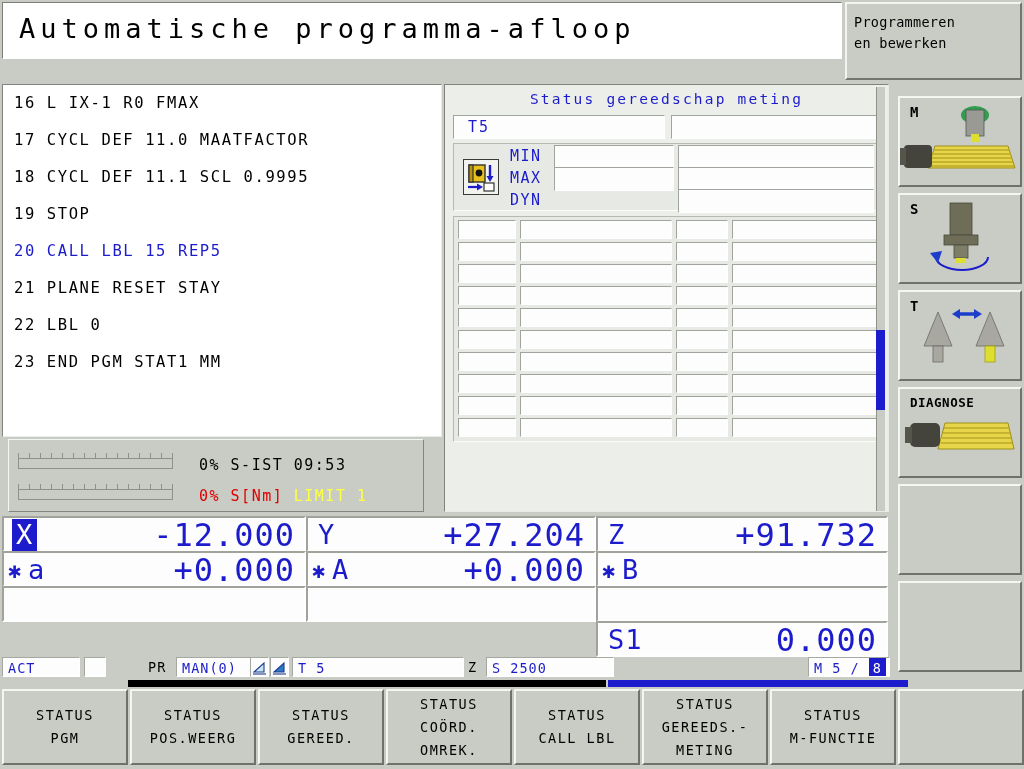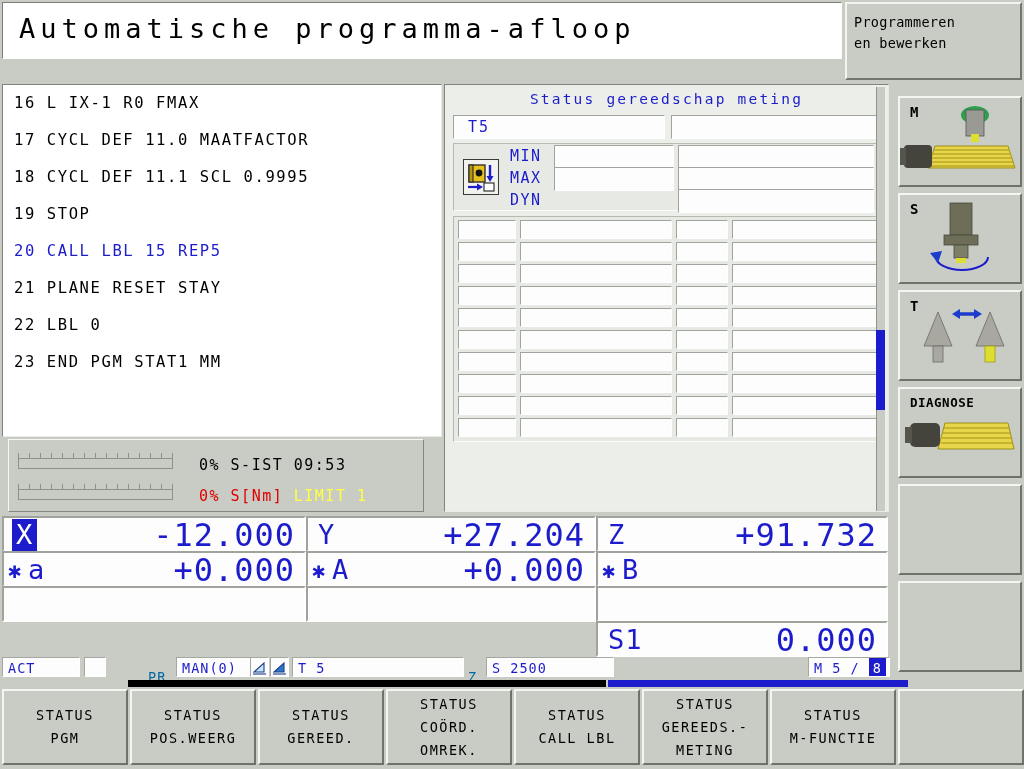--- a/index.html
+++ b/index.html
@@ -171,22 +171,22 @@
   .sbar { position: absolute; left: 0; top: 655px; width: 893px; height: 24px; }
   .sfield {
     position: absolute; height: 20px; top: 2px;
     background: #fdfdfd;
     border-top: 1px solid #a4a8a0; border-left: 1px solid #a4a8a0;
     border-right: 1px solid #ffffff; border-bottom: 1px solid #ffffff;
     font-size: 13.5px; letter-spacing: 1px; color: #1c1ccc;
     line-height: 20px; padding-left: 5px; white-space: nowrap; overflow: hidden;
   }
   .splain {
-    position: absolute; top: 12px; height: 20px;
-    font-size: 13.5px; letter-spacing: 1px; color: #0369a1; line-height: 20px;
+    position: absolute; top: 2px; height: 20px;
+    font-size: 13.5px; letter-spacing: 1px; color: #000000; line-height: 20px;
     white-space: nowrap;
   }
   .sbadge {
     display: inline-block; background: #1c1ccc; color: #ffffff; padding: 0 4px;
   }
   .sico {
     position: absolute; top: 2px; width: 19px; height: 20px;
     background: #fdfdfd;
     border-top: 1px solid #a4a8a0; border-left: 1px solid #a4a8a0;
     border-right: 1px solid #ffffff; border-bottom: 1px solid #ffffff;

